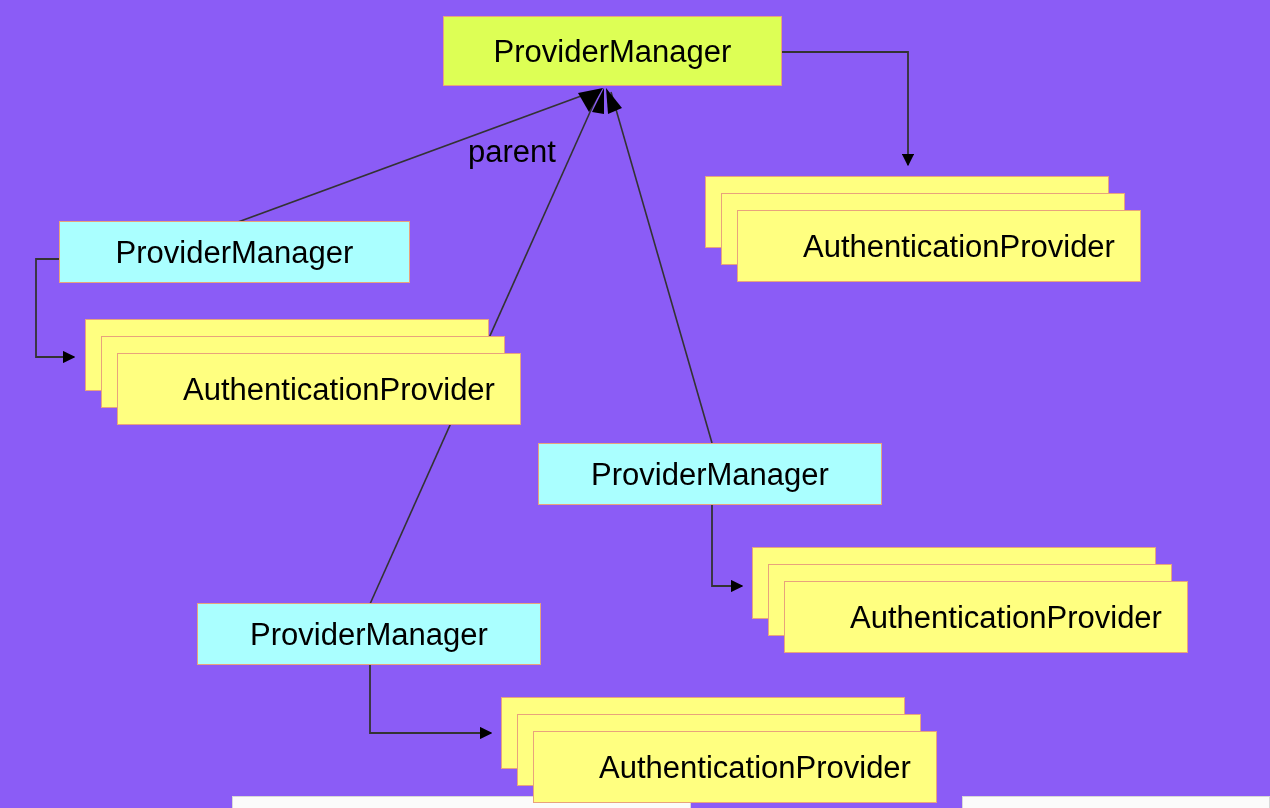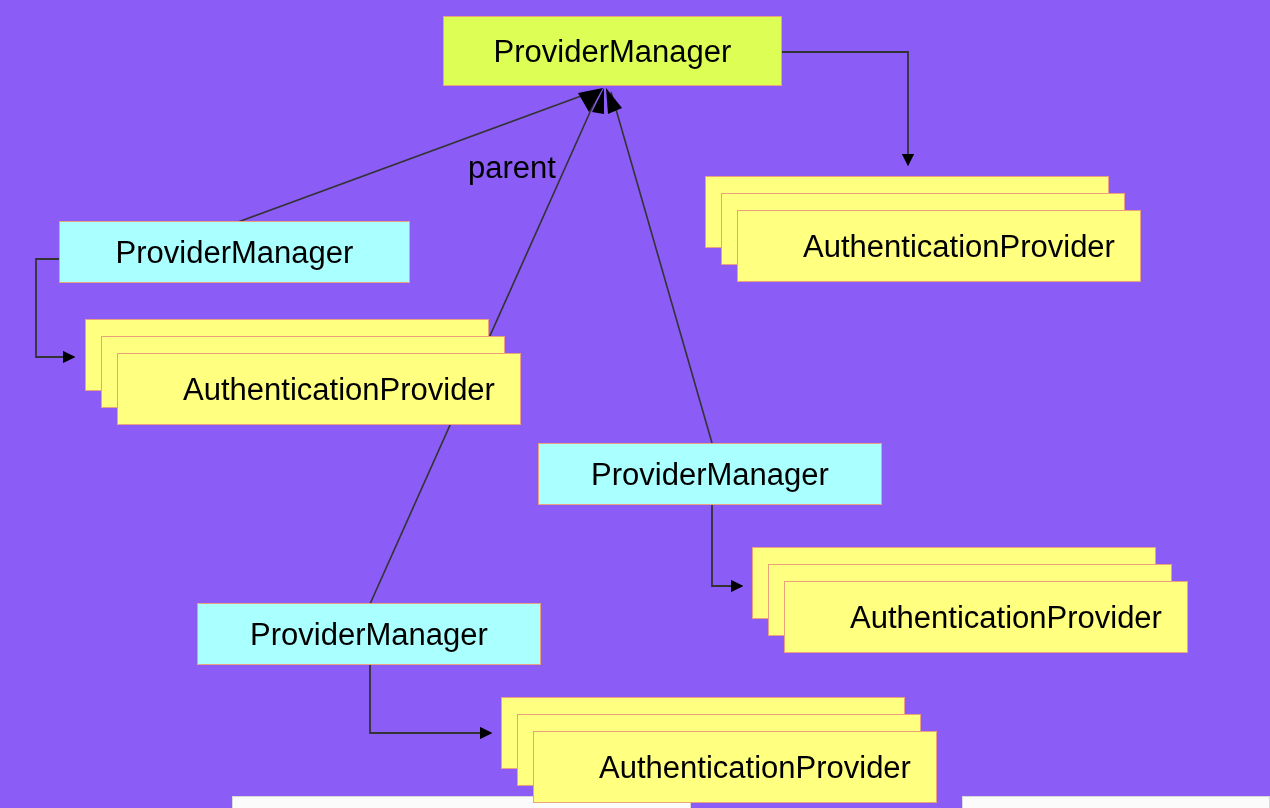--- a/index.html
+++ b/index.html
@@ -177,18 +177,18 @@
 
     <path d="M 712 505 L 712 586 L 742 586" fill="none" stroke="#333333" stroke-width="1.8" marker-end="url(#arrow-solid)"></path>
 
     <path d="M 370 665 L 370 733 L 491 733" fill="none" stroke="#333333" stroke-width="1.8" marker-end="url(#arrow-solid)"></path>
 
     <path d="M 603 88 L 578 93 L 589 112 Z" fill="#000000"></path>
     <path d="M 604 88 L 592 112 L 604 114 Z" fill="#000000"></path>
     <path d="M 606 88 L 608 114 L 622 108 Z" fill="#000000"></path>
   </svg>
 
-  <div class="edge-label" style="left:468px; top:152px;">parent</div>
+  <div class="edge-label" style="left:468px; top:136px;">parent</div>
 
   <div class="bottom-panel" style="left:232px; top:796px; width:459px; height:30px;"></div>
   <div class="bottom-panel" style="left:962px; top:796px; width:308px; height:30px;"></div>
 
 </div>
 
 </body></html>

